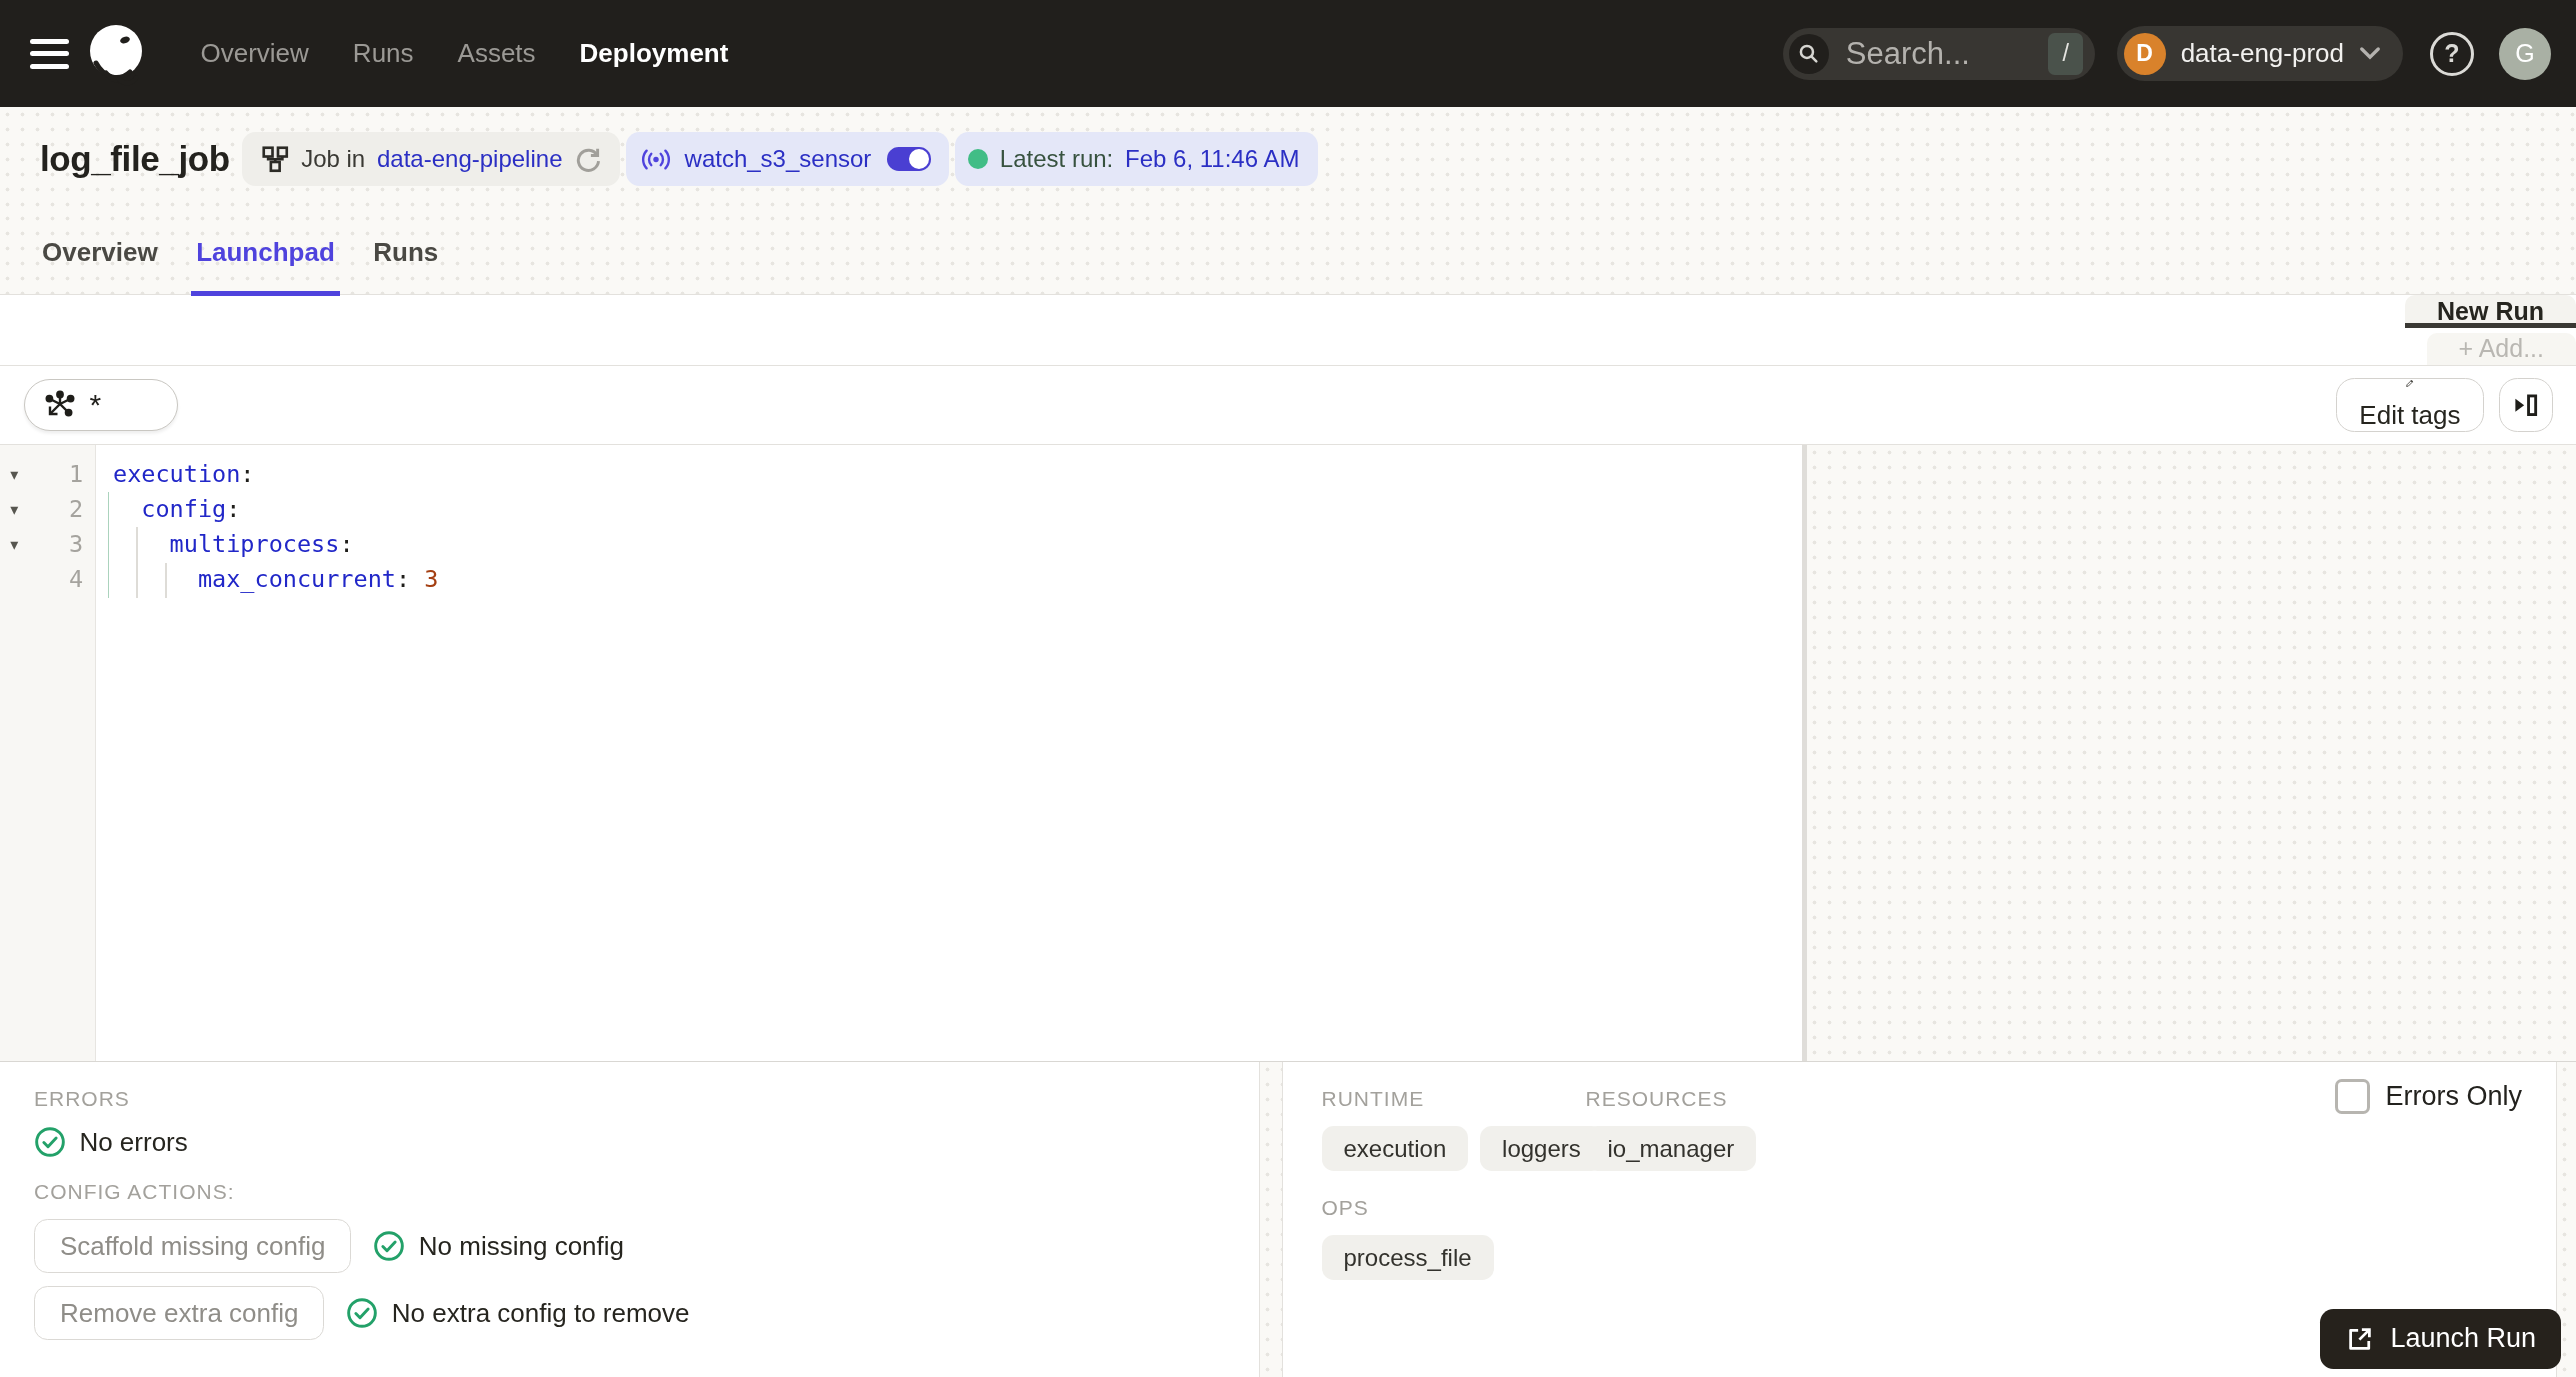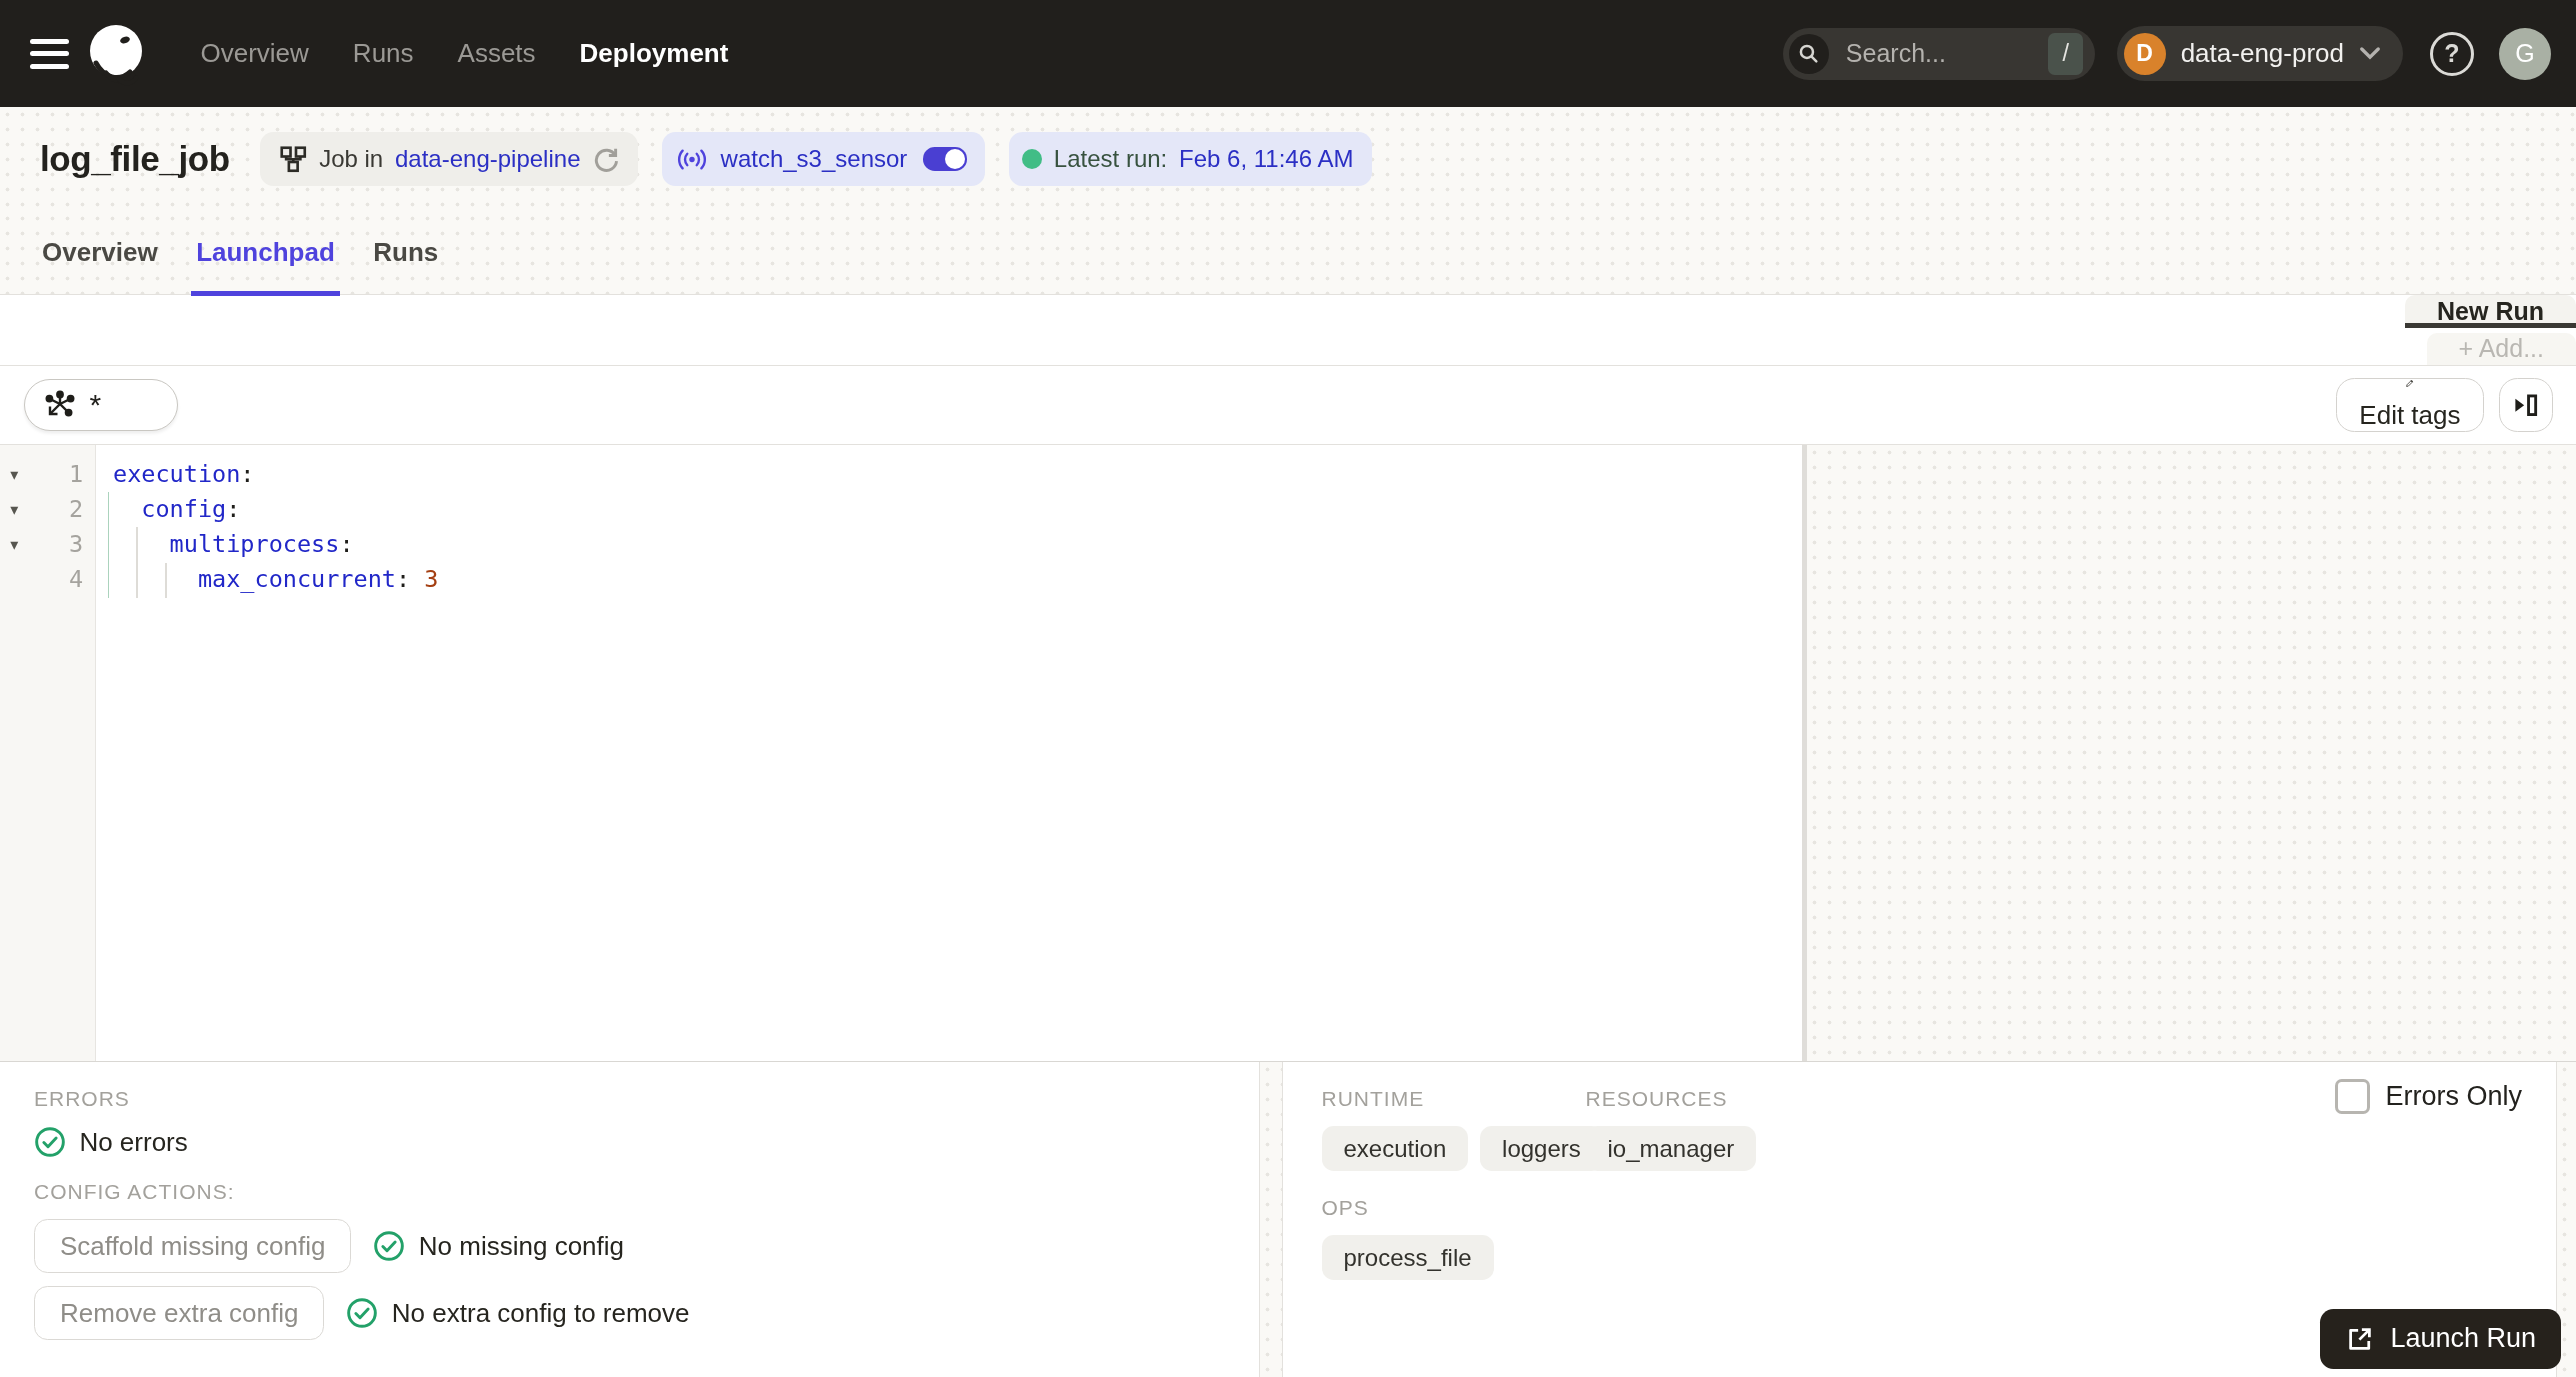--- a/index.html
+++ b/index.html
@@ -10,29 +10,29 @@
   
   .topnav { height:107px; background:#211f1c; display:flex; align-items:center; padding:0 25px; }
   .hamburger { width:39px; height:30px; display:flex; flex-direction:column; justify-content:space-between; cursor:pointer; margin:0 17px 0 5px; }
   .hamburger span { display:block; height:5px; background:#fff; border-radius:2.5px; }
   .logo { width:64px; height:64px; margin-right:28.5px; }
   .navlink { font-size:26px; color:#9b9995; padding:0 22px; cursor:pointer; }
   .navlink.active { color:#ffffff; font-weight:700; }
   .topnav .spacer { flex:1; }
   .searchpill { width:312px; height:52px; background:#383632; border-radius:26px; display:flex; align-items:center; gap:17px; padding:0 11.8px 0 5.9px; cursor:text; }
   .search-iconwrap { width:40px; height:40px; border-radius:50%; background:#211f1c; display:flex; align-items:center; justify-content:center; }
-  .search-ph { flex:1; color:#b4b2ae; font-size:25px; }
+  .search-ph { flex:1; color:#b4b2ae; font-size:31px; }
   .slashkey { width:35px; height:42px; background:#4a524b; border-radius:6.7px; color:#e4e4e0; font-size:23.5px; display:flex; align-items:center; justify-content:center; }
   .wspill { margin-left:22px; height:55px; background:#383632; border-radius:28px; display:flex; align-items:center; gap:15px; padding:0 22px 0 6.7px; color:#f2f1ef; font-size:26px; cursor:pointer; }
   .ws-avatar { width:42px; height:42px; border-radius:50%; background:#d9822b; color:#fff; font-size:23px; font-weight:700; display:flex; align-items:center; justify-content:center; }
   .helpbtn { margin-left:27px; width:44px; height:44px; border:3.4px solid #dbdad6; border-radius:50%; color:#dbdad6; font-size:25px; font-weight:700; display:flex; align-items:center; justify-content:center; cursor:pointer; }
   .useravatar { margin-left:25px; width:52px; height:52px; border-radius:50%; background:#a9b0a4; color:#fff; font-size:25px; display:flex; align-items:center; justify-content:center; cursor:pointer; }
 
   
-  .pageheader { height:104px; display:flex; align-items:center; padding:0 40px; gap:24px; }
+  .pageheader { height:104px; display:flex; align-items:center; padding:0 40px; gap:6px; }
   .pagetitle { font-size:35px; font-weight:700; letter-spacing:-0.4px; margin-right:6.7px; }
   .badge { height:54px; border-radius:13.4px; display:flex; align-items:center; gap:11.8px; padding:0 18.5px; font-size:24px; color:#3a3934; }
   .badge.gray { background:#efeeea;text-align:center; }
   .badge.blue { background:#e4e7f8;padding-left:13px; }
   .linktext { color:#2b2fc4; cursor:pointer; }
   .runstatus-dot { width:20px; height:20px; border-radius:50%; background:#41bd86; }
   .latest-label { color:#37523f; }
   .toggle { width:44px; height:23.5px; border-radius:11.8px; background:#4a3fd2; position:relative; cursor:pointer; margin-left:3.4px; }
   .toggle::after { content:""; position:absolute; top:1.7px; right:1.7px; width:20px; height:20px; border-radius:50%; background:#fff; }
 

